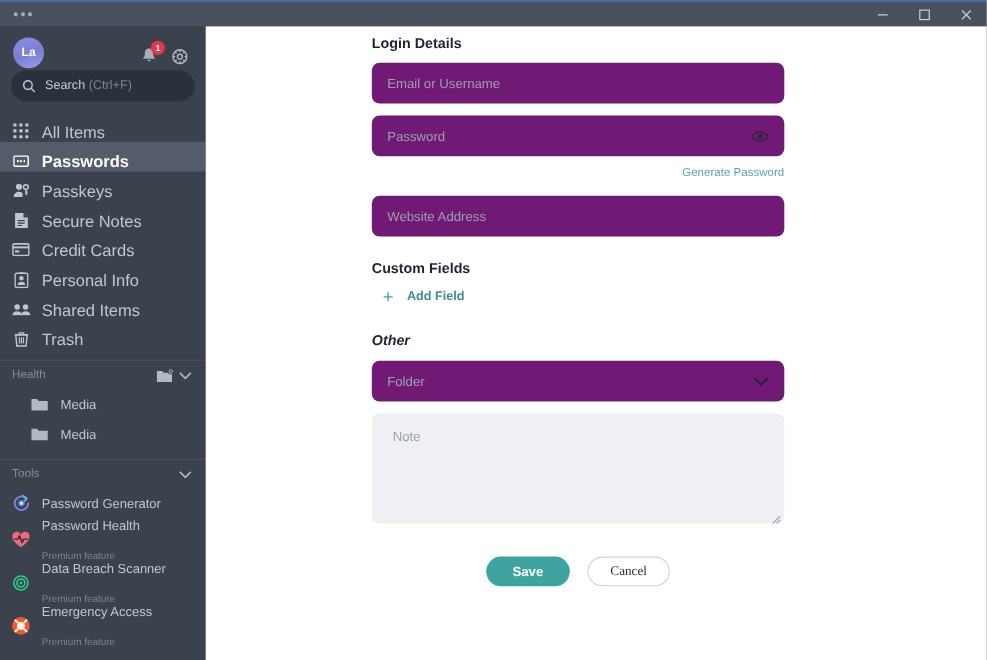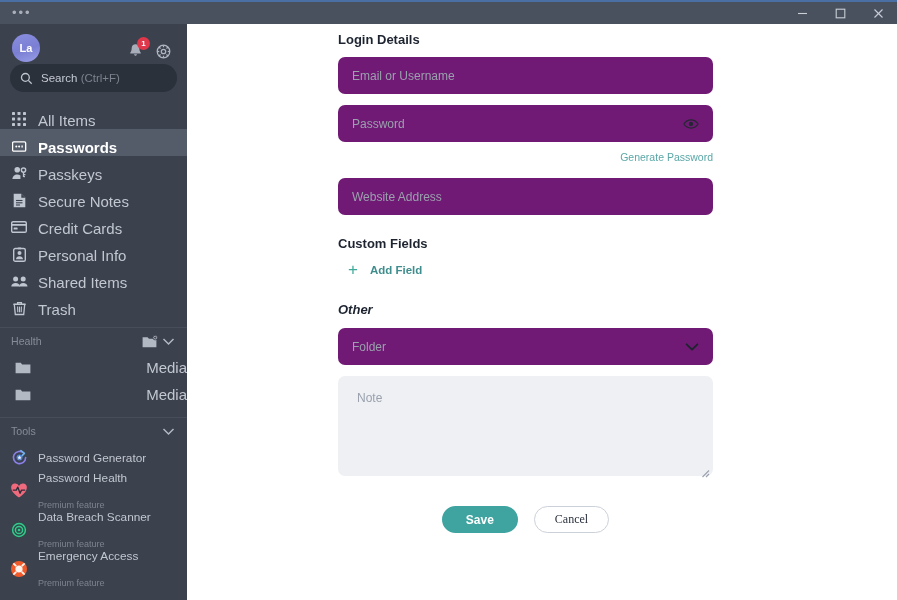--- a/index.html
+++ b/index.html
@@ -119,24 +119,23 @@
     padding: 0 12px 0 11px;
     color: #868d99;
     font-size: 10.6px;
   }
   .sec-head .sp { flex: 1; }
   .sec-ico { display: flex; align-items: center; justify-content: center; margin-left: 4px; }
 
   .folder-item {
     height: 27px;
     display: flex; align-items: center;
-    padding-left: 13px;
+    padding-left: 26px;
     color: #c2c7d0;
-    font-size: 15px;
-    justify-content: space-between;
+    font-size: 12px;
   }
   .folder-item .nav-ico { margin-right: 9px; }
 
   
   .tool-item {
     min-height: 27px;
     display: flex; align-items: center;
     padding-left: 9px;
     color: #c2c7d0;
     font-size: 11.8px;

